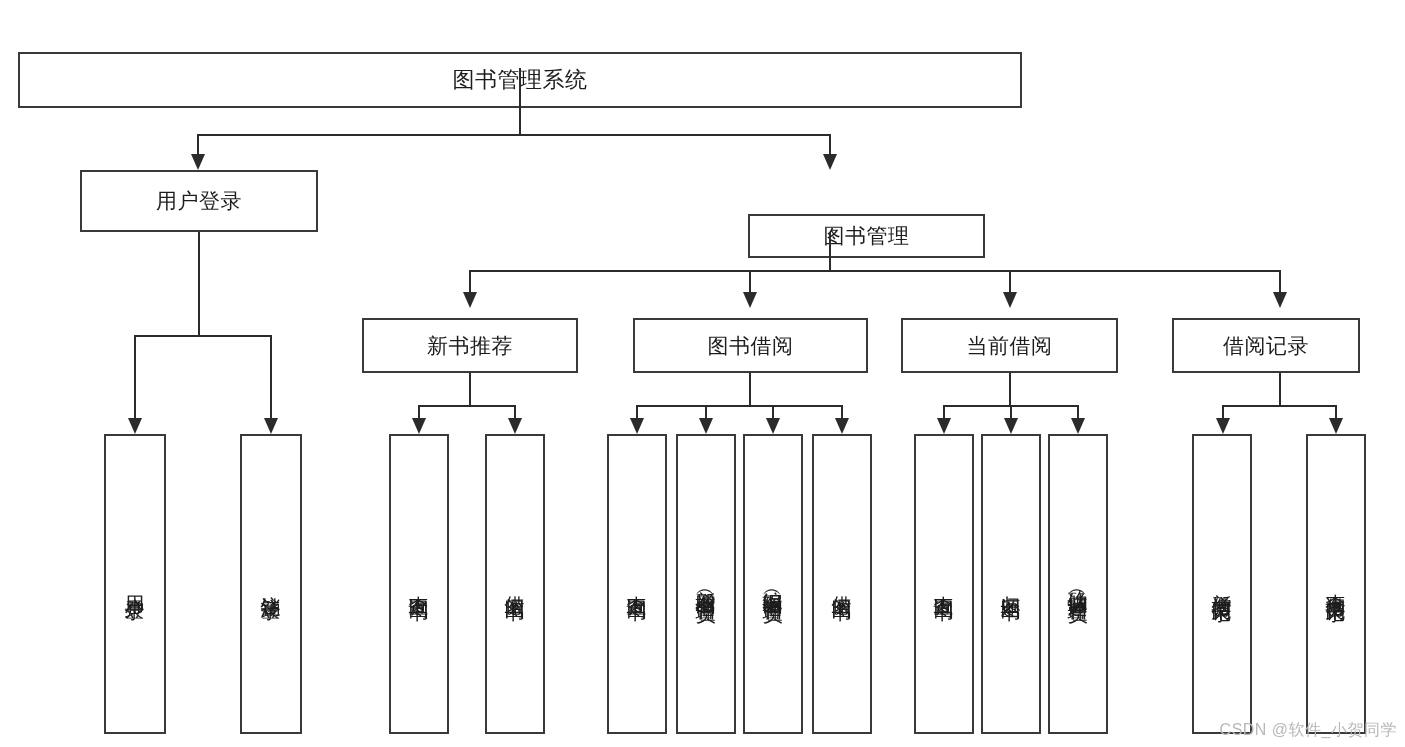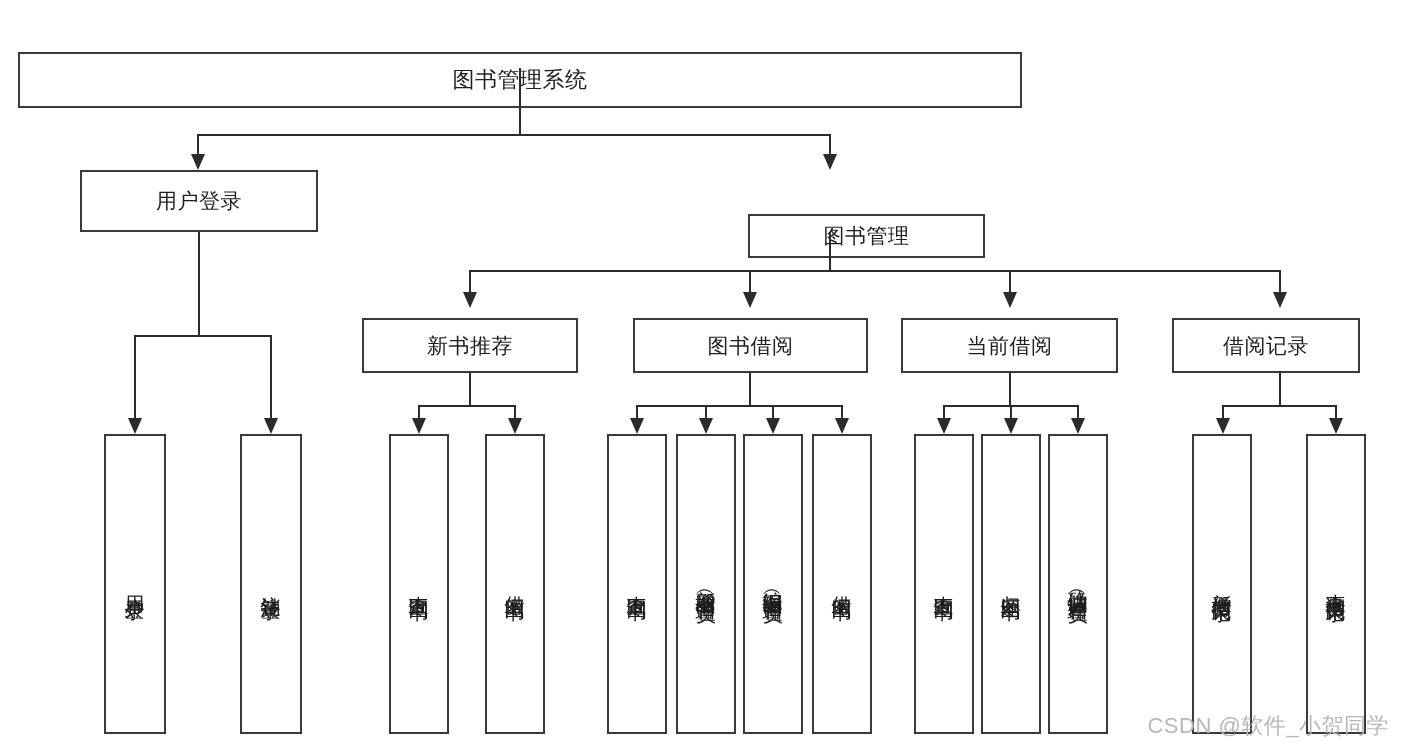--- a/index.html
+++ b/index.html
@@ -55,23 +55,23 @@
   .arrow {
     position: absolute;
     width: 0;
     height: 0;
     border-left: 7px solid transparent;
     border-right: 7px solid transparent;
     border-top: 16px solid #2b2b2b;
   }
   #watermark {
     position: absolute;
-    right: 16px;
+    right: 8px;
     bottom: 6px;
-    font-size: 22px;
+    font-size: 16px;
     color: #b8b8b8;
     letter-spacing: 0.5px;
     white-space: nowrap;
     pointer-events: none;
     text-align: right;
   }
 </style>
 </head>
 <body>
 

